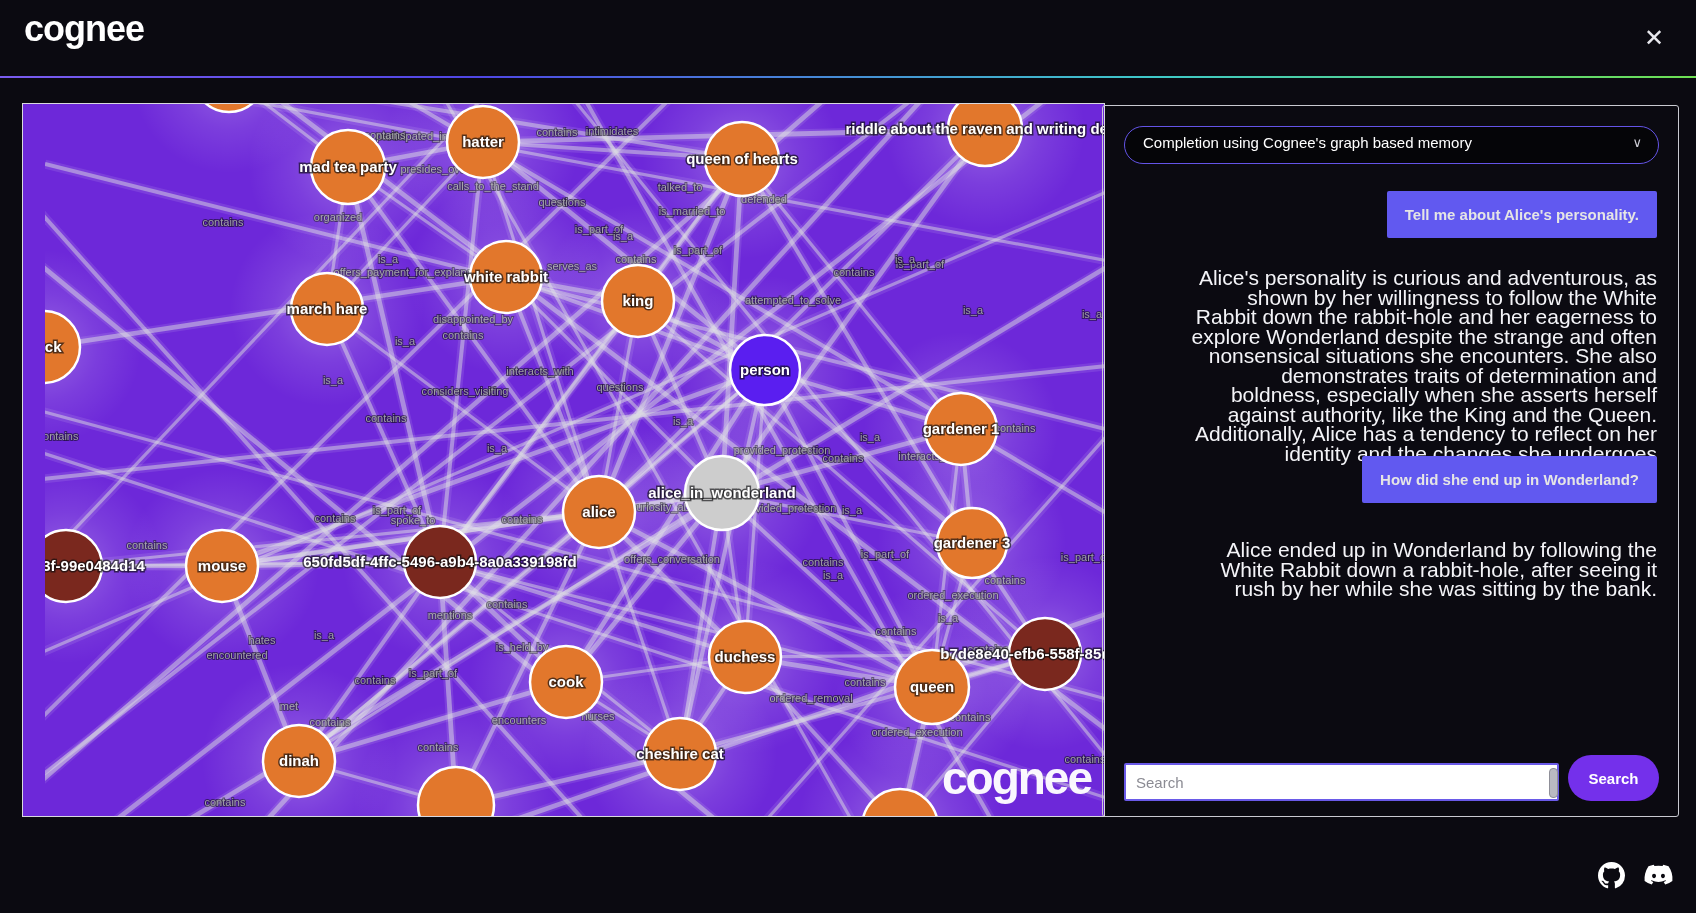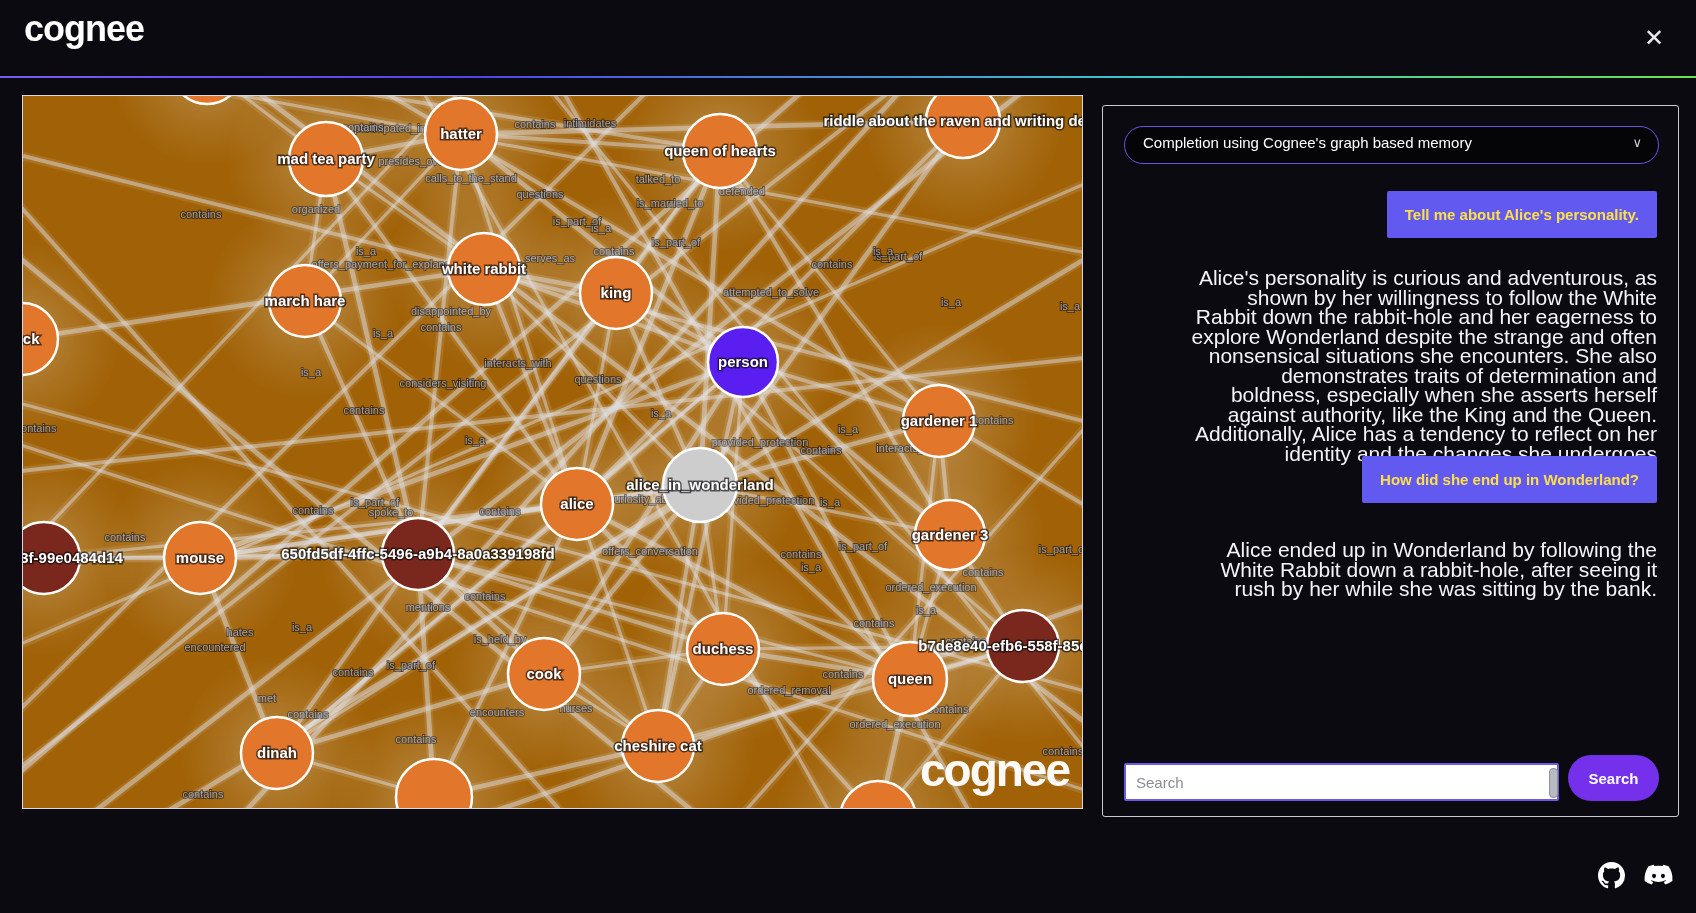--- a/index.html
+++ b/index.html
@@ -9,41 +9,41 @@
   
   .logo{position:absolute;left:24px;top:8px;font-size:36px;font-weight:bold;
         letter-spacing:-1px;color:#fff;}
   .close-btn{position:absolute;left:1636px;top:20px;width:36px;height:36px;
         display:flex;align-items:center;justify-content:center;cursor:pointer;
         font-size:24px;font-weight:300;color:#e8e8ee;line-height:1;}
   .divider{position:absolute;left:0;top:76px;width:1696px;height:2px;
         background:linear-gradient(90deg,#7a5cf0 0%,#4f46e5 28%,#3ec9c9 68%,#6ee052 100%);}
 
   
-  .graph-panel{position:absolute;left:22px;top:95px;width:1059px;height:712px;
-        border:1px solid #d9d9df;background:#a16207;overflow:hidden;}
+  .graph-panel{position:absolute;left:22px;top:103px;width:1059px;height:712px;
+        border:1px solid #d9d9df;background:#6d28d9;overflow:hidden;padding-left:22px;}
   .graph-panel svg{display:block;}
   .nlabel{font-family:"Liberation Sans",sans-serif;font-size:15px;font-weight:bold;
         fill:#fff;text-anchor:middle;paint-order:stroke;stroke:rgba(10,10,14,.65);
         stroke-width:3px;}
   .elabel{font-family:"Liberation Sans",sans-serif;font-size:11px;fill:#a09fa6;
         text-anchor:middle;paint-order:stroke;stroke:rgba(10,10,14,.55);stroke-width:2px;}
   .wmark{font-family:"Liberation Sans",sans-serif;font-size:46px;font-weight:bold;
         letter-spacing:-2px;fill:rgba(255,255,255,.96);text-anchor:end;}
 
   
   .chat-panel{position:absolute;left:1102px;top:105px;width:577px;height:712px;
         border:1px solid #c9cad1;border-radius:3px;box-sizing:border-box;}
   .model-select{position:absolute;left:21px;top:20px;width:535px;height:38px;
         box-sizing:border-box;border:1.5px solid #6454e8;border-radius:19px;
         background:#050508;color:#fff;font-size:15px;display:flex;align-items:center;
         padding:0 16px 6px 18px;cursor:pointer;}
   .model-select .label{flex:1;}
   .model-select .chev{color:#cfcfd8;font-size:13px;}
-  .bubble-user{position:absolute;right:21px;background:#6159f0;color:#fde047;
+  .bubble-user{position:absolute;right:21px;background:#6159f0;color:#e5e5e5;
         font-size:15px;font-weight:600;padding:15px 18px;border-radius:2px;
         cursor:pointer;white-space:nowrap;}
   .answer{position:absolute;right:21px;max-width:470px;text-align:right;
         font-size:21px;line-height:19.5px;font-weight:400;color:#f4f4f8;}
   .search-input{position:absolute;left:21px;top:657px;width:435px;height:38px;
         box-sizing:border-box;background:#fff;border:2px solid #6a5ae8;border-radius:2px;
         font-size:15px;color:#222;padding:0 18px 0 10px;outline:none;
         font-family:"Liberation Sans",sans-serif;}
   .search-input::placeholder{color:#8b8b93;}
   .input-scrollbar{position:absolute;left:446px;top:662px;width:7px;height:28px;

